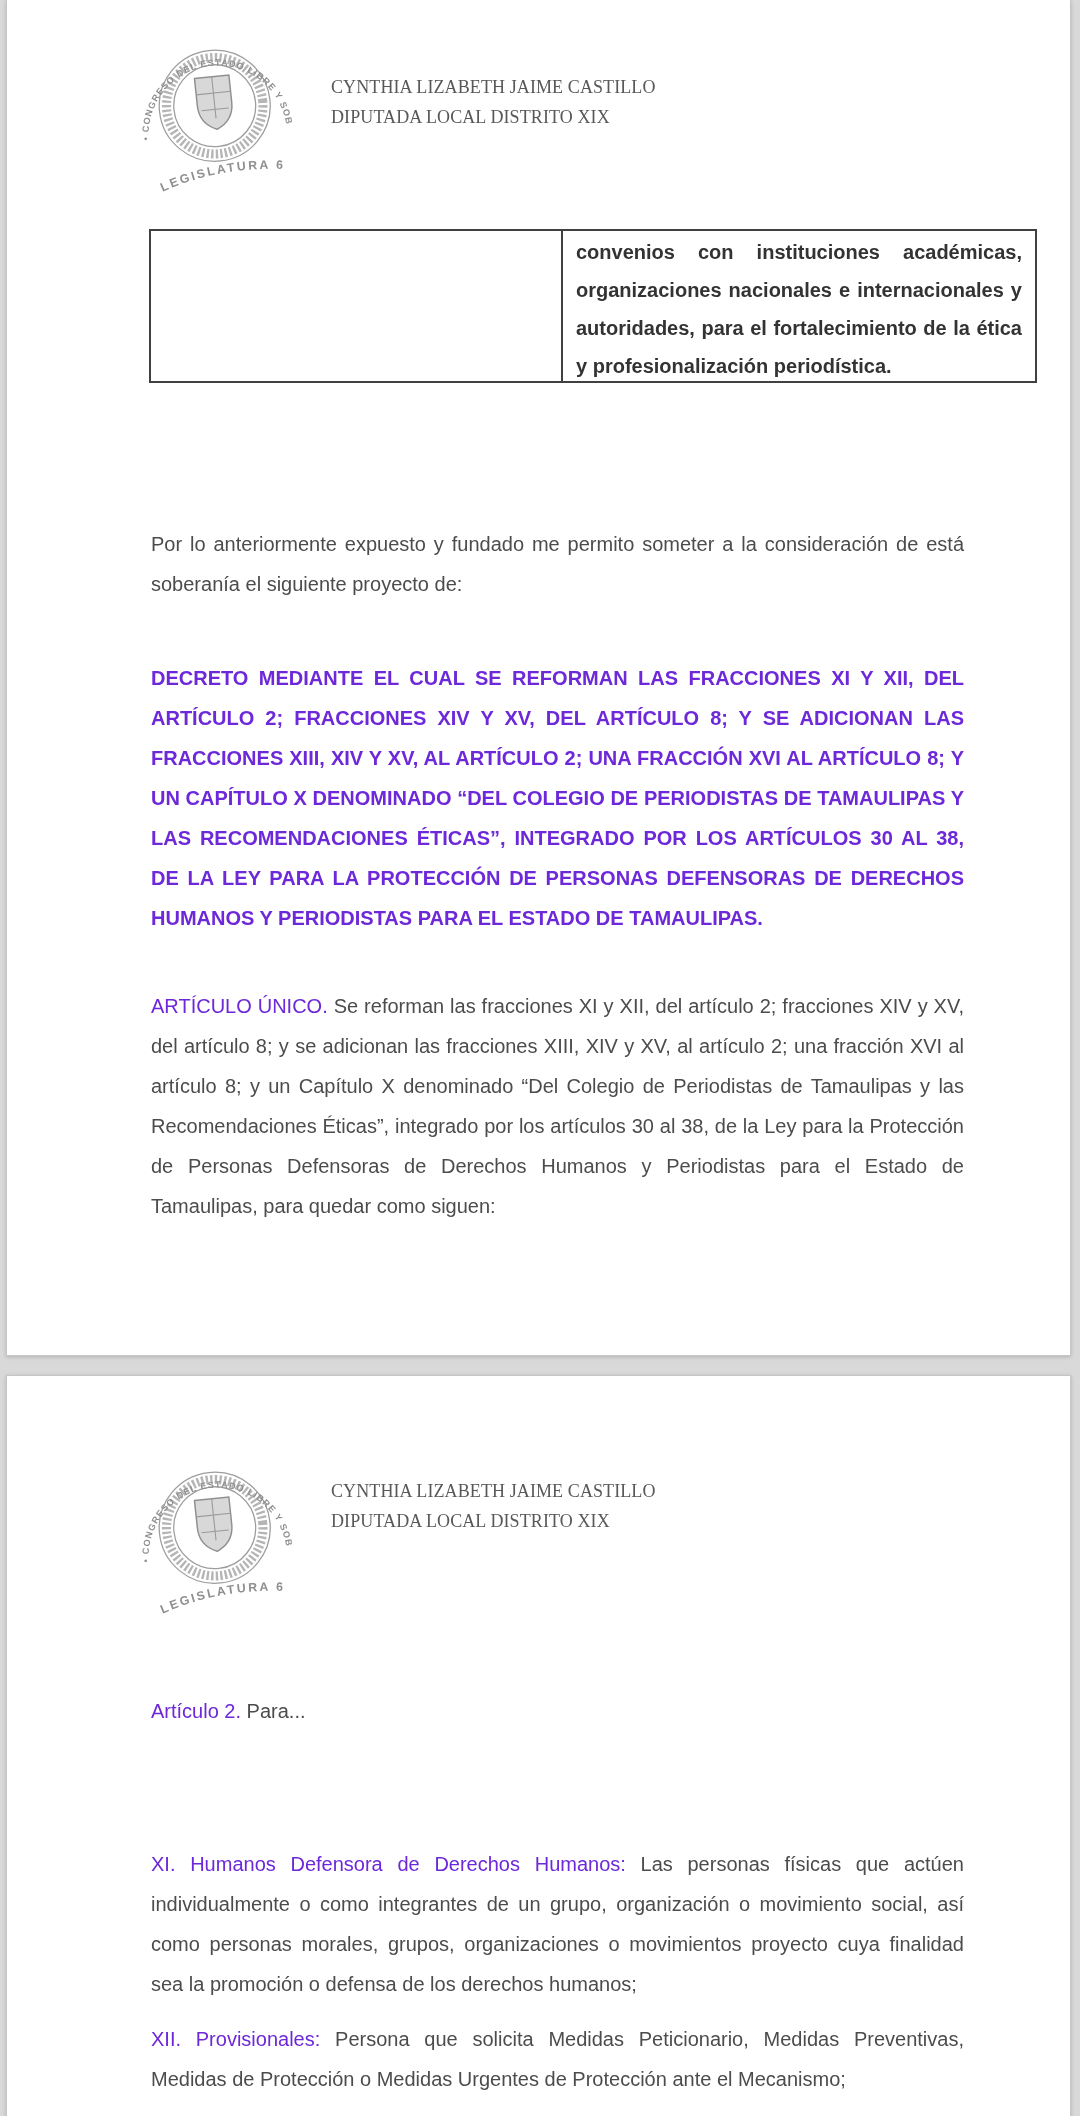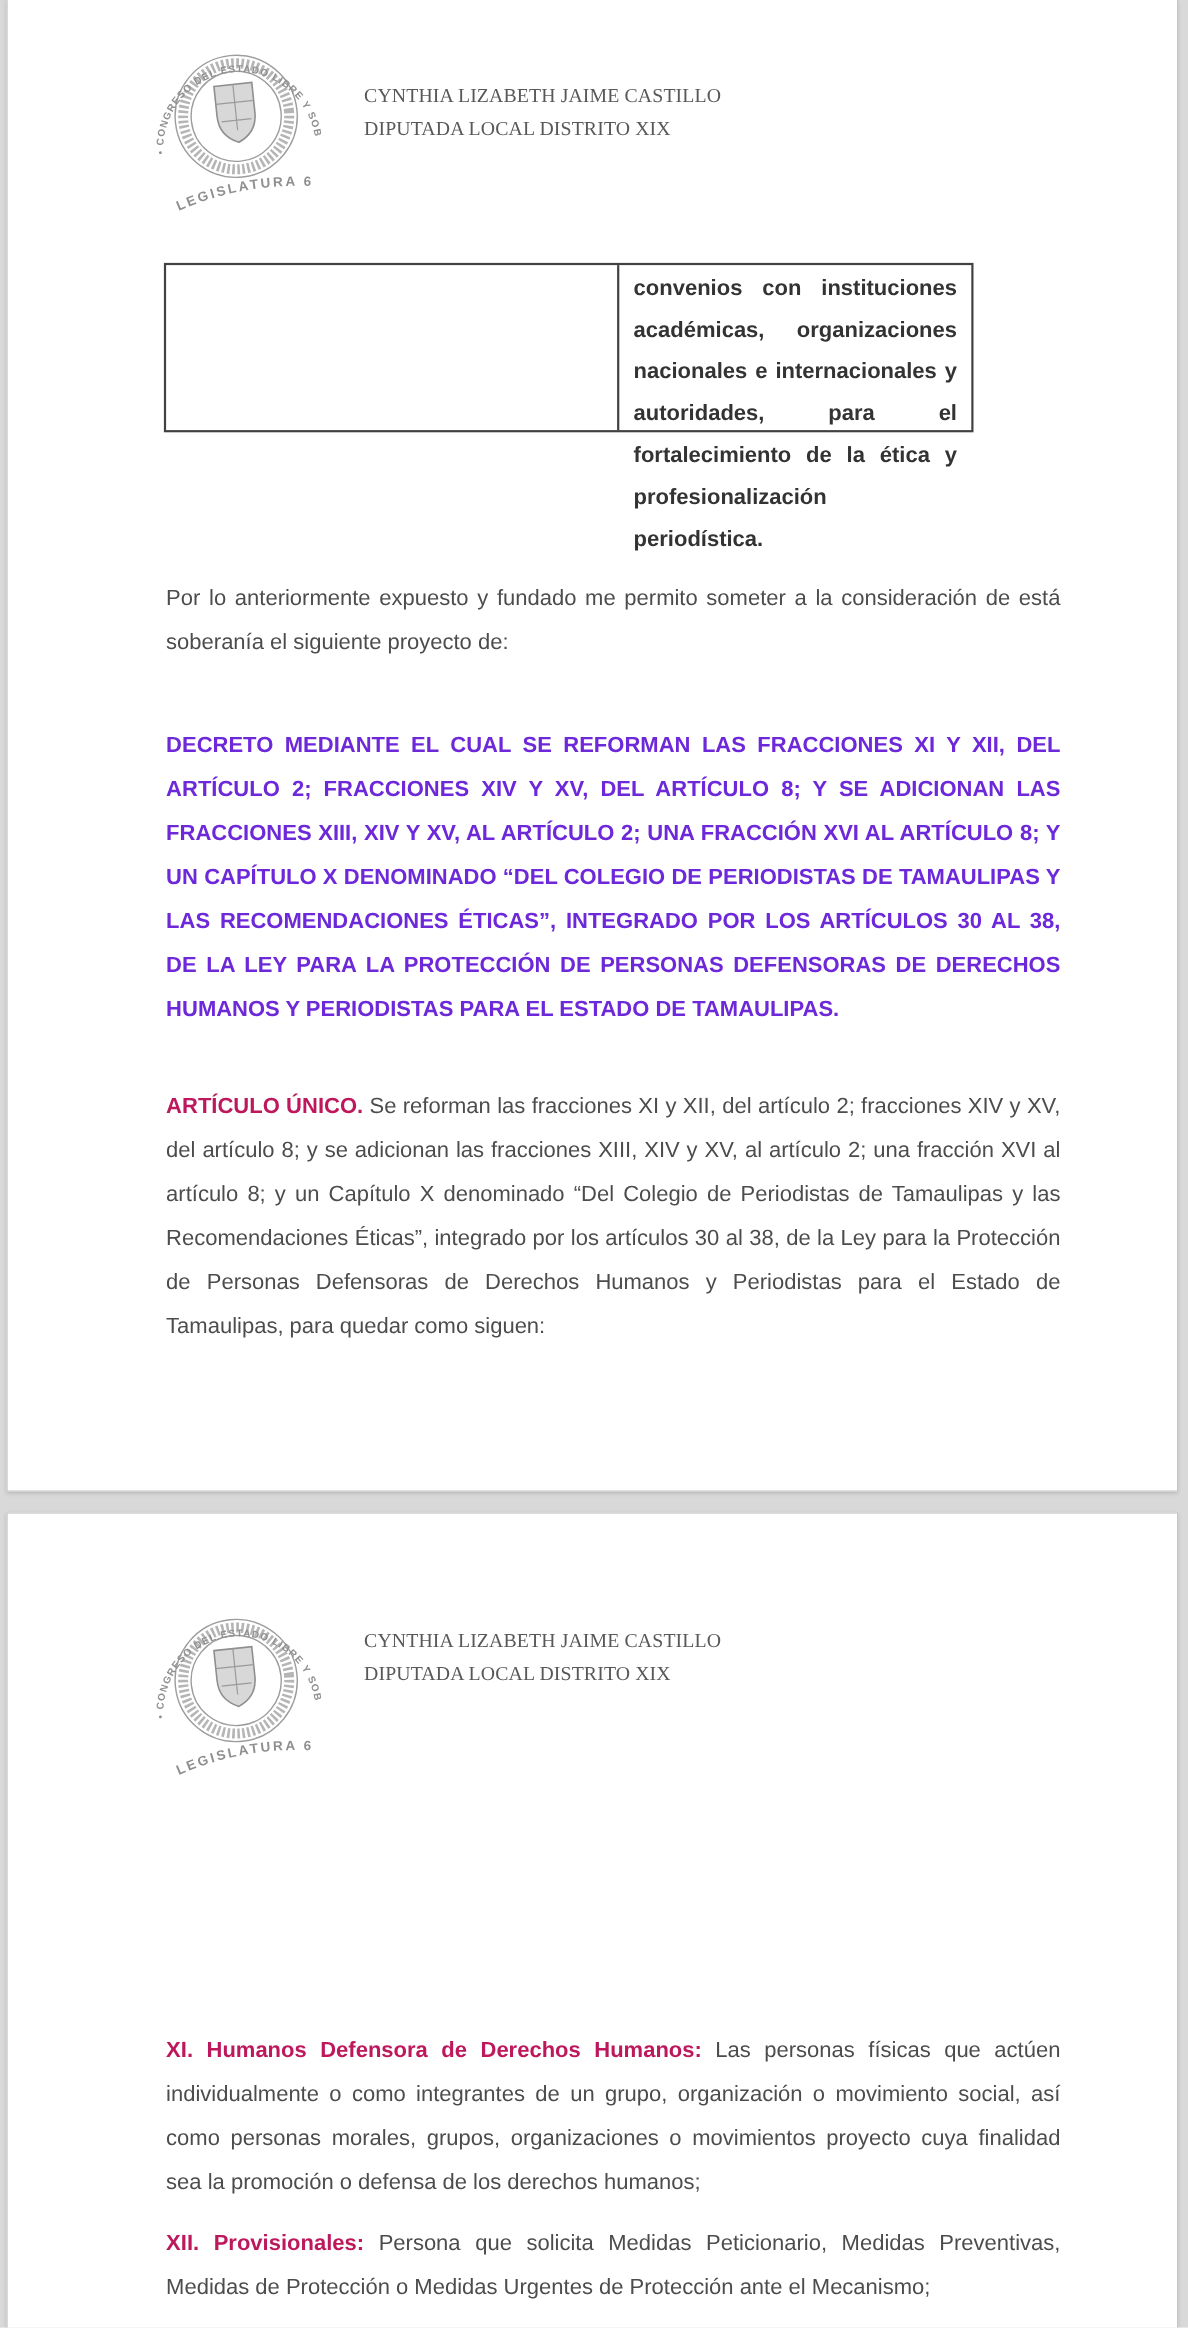--- a/index.html
+++ b/index.html
@@ -31,39 +31,39 @@
   .seal .banner-text { fill:#8f8f8f; font-size:13.5px; font-weight:bold; letter-spacing:2.5px; }
   .seal .arc-path    { fill:none; stroke:none; }
 
   .name-block {
     position:absolute; left:324px; width:332px;
     font-size:18px; line-height:30px;
     color:#585858; letter-spacing:0.1px;font-family:Liberation Serif, serif;
   }
 
   .cmp-table {
-    position:absolute; left:142px; top:239px;
-    width:736px; height:154px;
+    position:absolute; left:142px; top:229px;
+    width:888px; height:154px;
     border:2px solid #414141;
     display:flex;
     box-sizing:border-box;
   }
   .cmp-cell-left  { width:412px; border-right:2px solid #414141; box-sizing:border-box; }
   .cmp-cell-right {
     flex:1; padding:2px 13px 0 13px;
     font-weight:bold; font-size:20px; line-height:38px;
     text-align:justify; color:#333333;
   }
 
   .para {
     position:absolute; left:144px; width:813px;
     font-size:20px; line-height:40px;
     text-align:justify; color:#4c4c4c;
   }
-  .para .b { font-weight:bold; color:#be185d; }
+  .para .b { font-weight:normal; color:#6d28d9; }
   .para.bold-para { font-weight:bold; color:#6d28d9; }
 </style>
 </head>
 <body>
 
 <div class="page" id="page1">
 
   <svg class="seal" style="left:112px; top:22px;" viewBox="0 0 210 200">
     <g transform="rotate(-6 105 95)">
       <circle class="ring-line" cx="105" cy="92" r="61"></circle>
@@ -120,20 +120,23 @@
         <textPath href="#p2ArcBottom" startOffset="0">LEGISLATURA 66</textPath>
       </text>
     </g>
   </svg>
 
   <div class="name-block" style="top:100px;">
     <div>CYNTHIA LIZABETH JAIME CASTILLO</div>
     <div>DIPUTADA LOCAL DISTRITO XIX</div>
   </div>
 
+  <p class="para" style="top:295px;">
+    <span class="b">Artículo 2.</span><span> Para...</span>
+  </p>
 
 
   <p class="para" style="top:448px;">
     <span class="b">XI. Humanos Defensora de Derechos Humanos:</span><span> Las personas físicas que actúen individualmente o como integrantes de un grupo, organización o movimiento social, así como personas morales, grupos, organizaciones o movimientos proyecto cuya finalidad sea la promoción o defensa de los derechos humanos;</span>
   </p>
 
   <p class="para" style="top:623px;">
     <span class="b">XII. Provisionales:</span><span> Persona que solicita Medidas Peticionario, Medidas Preventivas, Medidas de Protección o Medidas Urgentes de Protección ante el Mecanismo;</span>
   </p>
 

